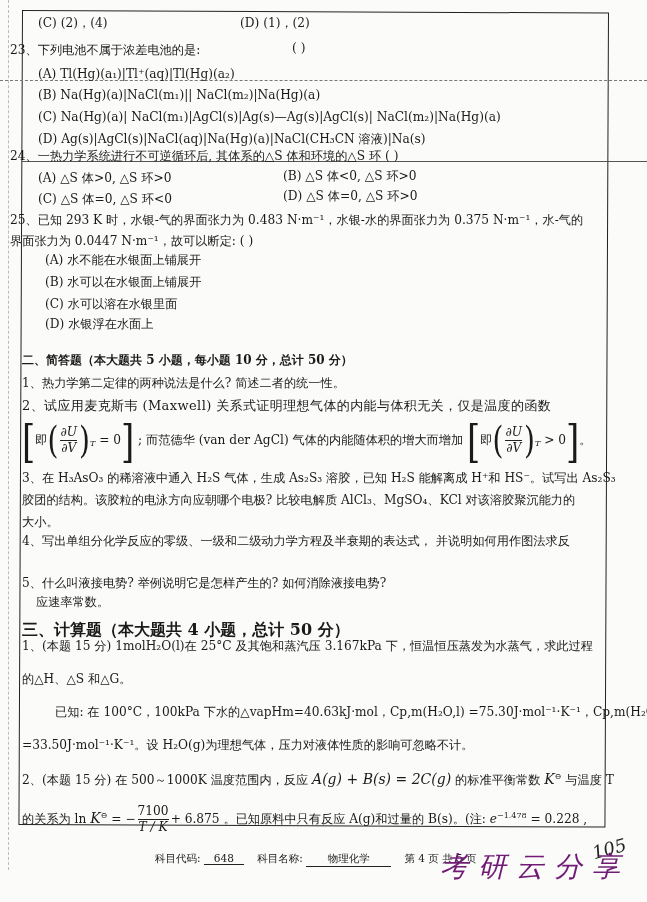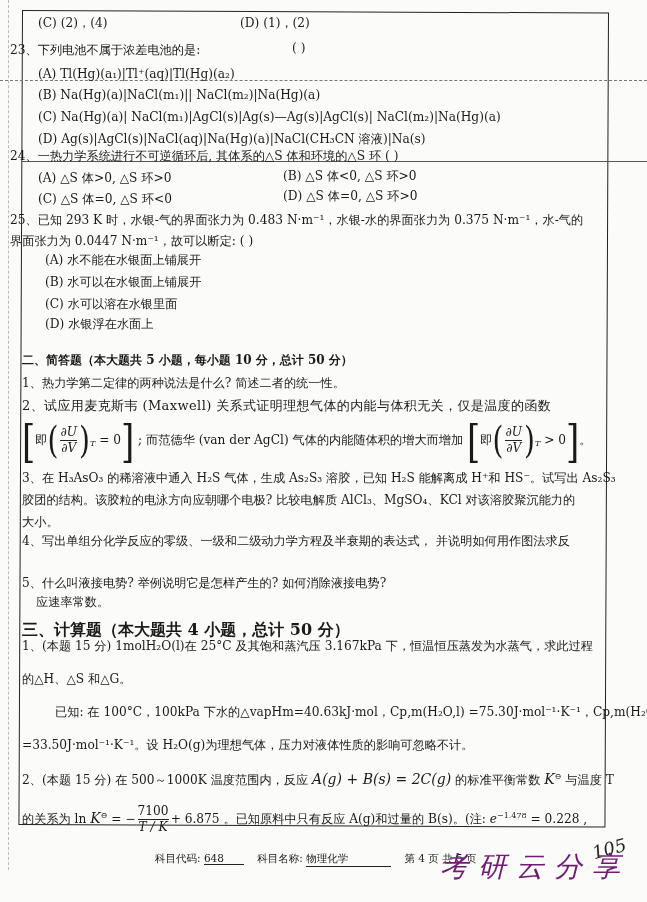--- a/index.html
+++ b/index.html
@@ -16,21 +16,21 @@
   .ln { position:absolute; font-size:12.2px; white-space:nowrap; line-height:16px; }
   .b { font-weight:bold; font-size:12px; }
   sub, sup { font-size:8px; line-height:0; }
   sub.s { vertical-align:-2px; }
   .frac { display:inline-block; vertical-align:middle; text-align:center; margin:0 2px; }
   .frac span { display:block; line-height:15px; font-style:italic; }
   .frac .top { border-bottom:1px solid #222; }
   .bracket { display:inline-block; vertical-align:middle; font-size:34px; line-height:34px; transform:scaleY(1.3); font-weight:200; }
   .paren { display:inline-block; vertical-align:middle; font-size:28px; line-height:28px; transform:scaleY(1.3); font-weight:200; }
   .footer { position:absolute; top:852px; left:155px; font-size:10.5px; white-space:nowrap; }
-  .footer .u { display:inline-block; border-bottom:1px solid #222; text-align:left; }
+  .footer .u { display:inline-block; border-bottom:1px solid #222; text-align:center; }
   .stamp { position:absolute; left:440px; top:848px; font-size:28px; color:#701a75; font-style:italic; letter-spacing:10px; font-family:"DejaVu Sans", sans-serif; }
   .pen { position:absolute; left:592px; top:838px; font-size:18px; font-style:italic; color:#222; transform:rotate(-15deg); }
   .it { font-style:italic; }
 </style>
 </head>
 <body>
 
 <div class="page-edge"></div>
 <div class="box"></div>
 <div class="fold" style="top:80px;border-top:1px dashed #777;"></div>

